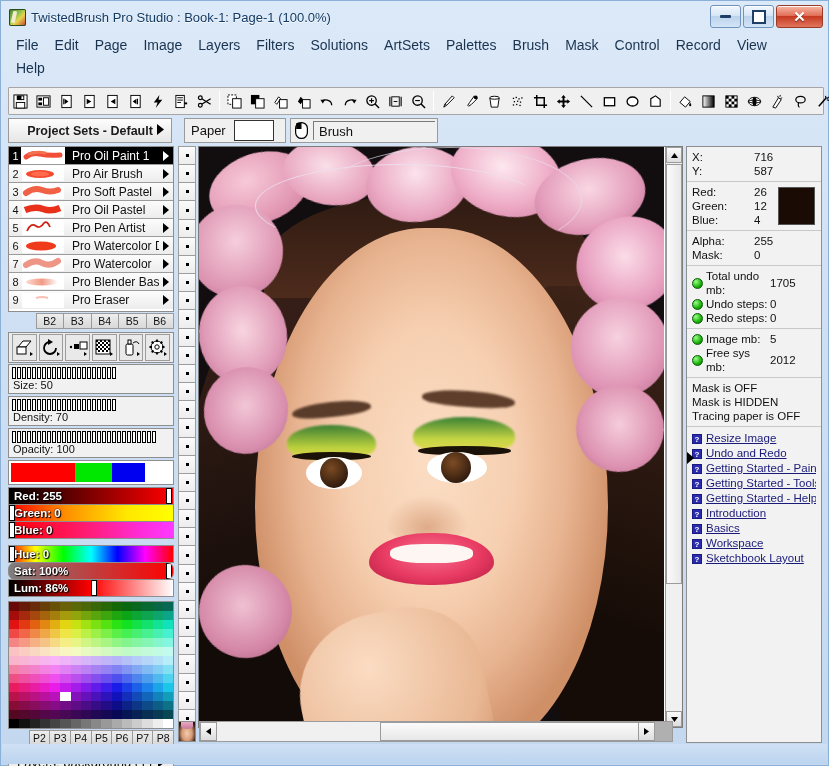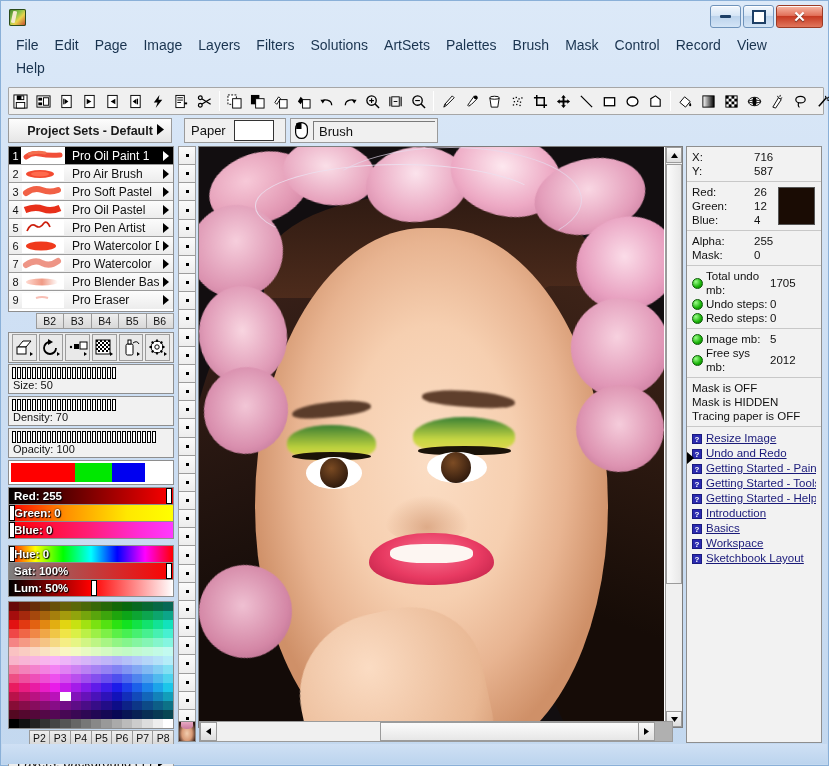--- a/index.html
+++ b/index.html
@@ -298,20 +298,21 @@
     background:linear-gradient(180deg,#cfe0f4,#bcd4ee);
   }
 </style>
 </head>
 <body>
 
 <div class="win">
 
   <div class="titlebar">
     <div class="app-icon"></div>
+    <div class="title-text">TwistedBrush Pro Studio : Book-1: Page-1 (100.0%)</div>
     <div class="winbtns">
       <div class="wb">
           <span class="gm"></span>
         </div>
       <div class="wb">
           <span class="gx"></span>
         </div>
       <div class="wb close">
           <span class="gc">✕</span>
         </div>
@@ -937,26 +938,26 @@
         <span class="lab">Blue: 0</span>
         <span class="knob" style="left:0px;"></span>
       </div>
     </div>
 
     <div style="position:absolute;top:399px;left:0;width:166px;">
       <div class="cslider" style="background:linear-gradient(90deg,#ff0000,#ffff00 16%,#00ff00 33%,#00ffff 50%,#0000ff 66%,#ff00ff 83%,#ff0000);">
         <span class="lab">Hue: 0</span>
         <span class="knob" style="left:0px;"></span>
       </div>
-      <div class="cslider" style="background:linear-gradient(90deg,#7f7f7f,#ff0000);margin-top:-1px;">
+      <div class="cslider" style="background:linear-gradient(90deg,#7f7f7f,#ff0000);margin-top:-1px;border-radius:7px;">
         <span class="lab">Sat: 100%</span>
         <span class="knob" style="right:1px;"></span>
       </div>
       <div class="cslider" style="background:linear-gradient(90deg,#000,#ff0000 50%,#fff);margin-top:-1px;">
-        <span class="lab">Lum: 50%</span>
+        <span class="lab">Lum: 86%</span>
         <span class="knob" style="left:50%;"></span>
       </div>
     </div>
 
     <div class="palettegrid" id="palgrid" style="top:455px;height:128px;">
         <i style="background: rgb(104, 8, 8);"></i>
         <i style="background: rgb(104, 26, 8);"></i>
         <i style="background: rgb(104, 45, 8);"></i>
         <i style="background: rgb(104, 62, 8);"></i>
         <i style="background: rgb(104, 80, 8);"></i>

